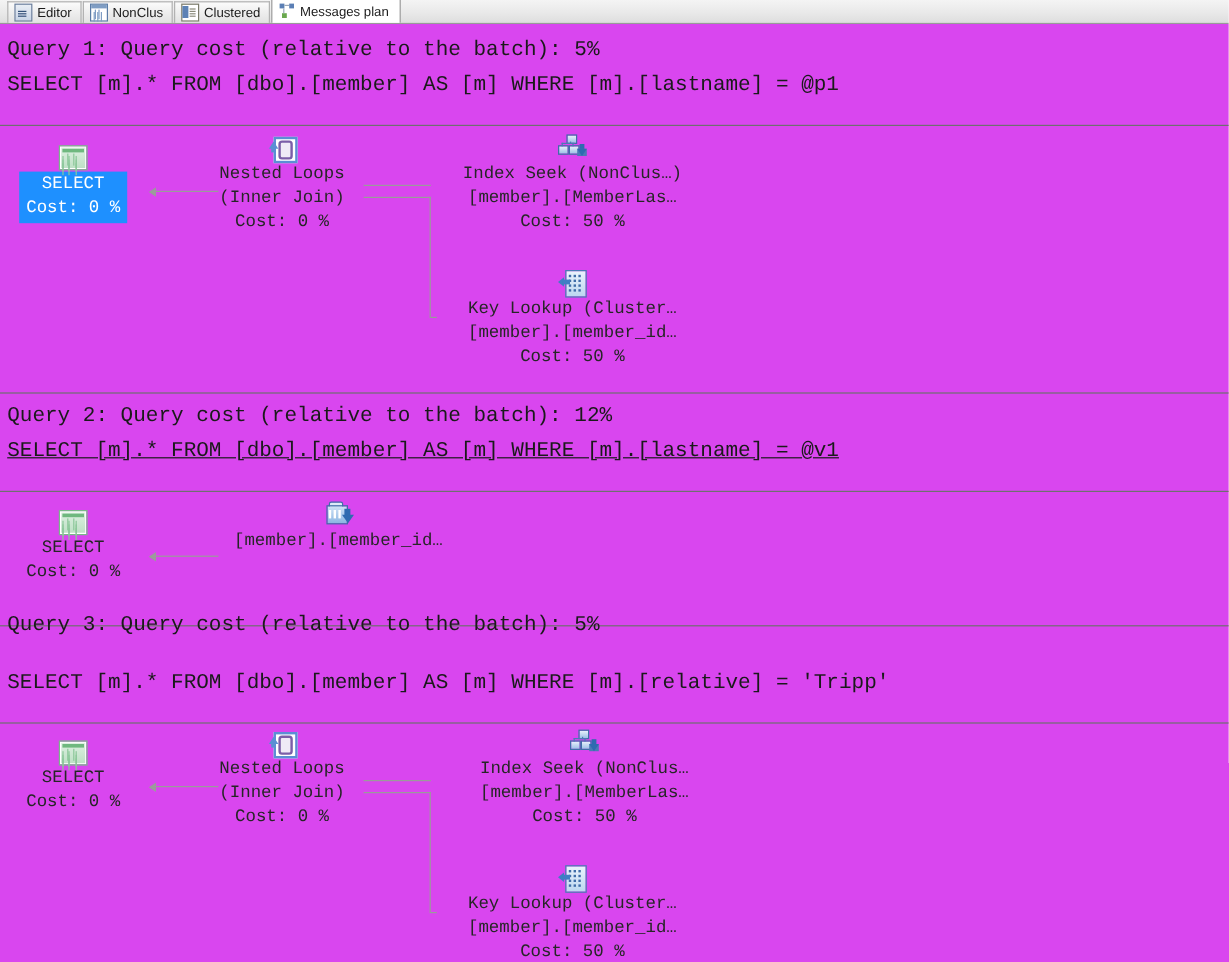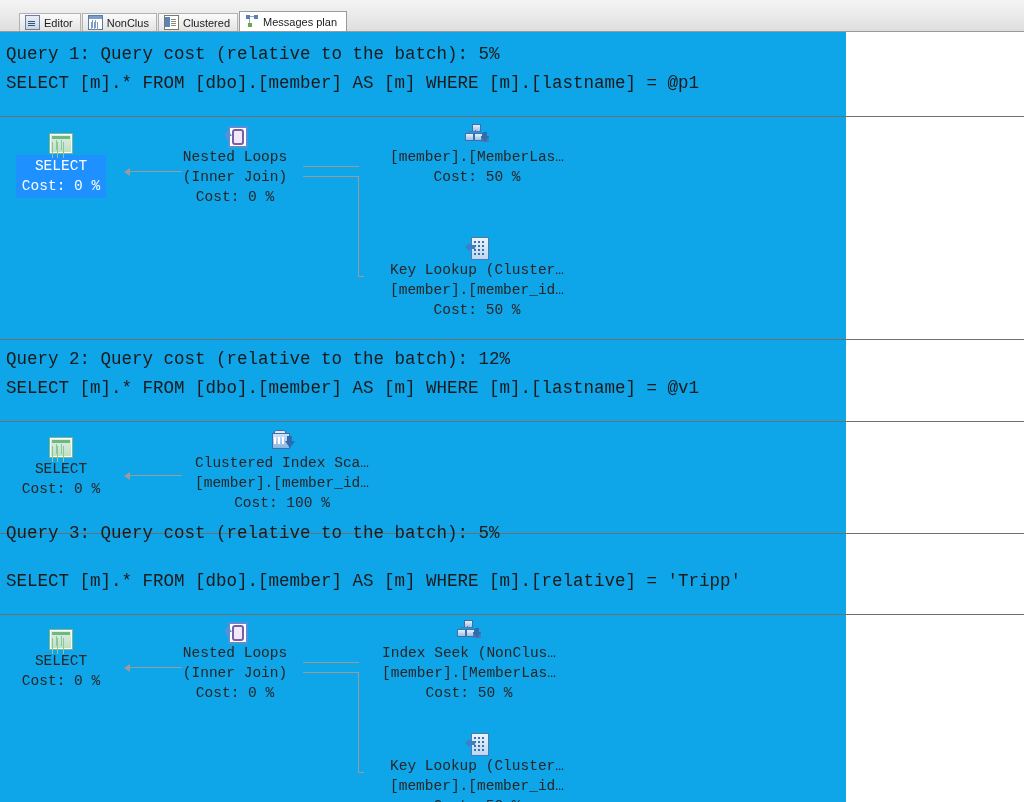--- a/index.html
+++ b/index.html
@@ -10,26 +10,26 @@
   body {
     width: 1024px;
     height: 802px;
     font-family: "Liberation Mono", "DejaVu Sans Mono", monospace;
     overflow: hidden;
     position: relative;
   }
 
   
   .tabstrip {
-    height: 32px;
+    height: 20px;
     background: linear-gradient(to bottom, #f4f4f4 0%, #e9e9e9 55%, #dedede 100%);
     border-bottom: 1px solid #9a9a9a;
     display: flex;
     align-items: flex-end;
-    padding-left: 19px;
+    padding-left: 6px;
     box-sizing: border-box;
     font-family: "Liberation Sans", sans-serif;
   }
   .tab {
     display: flex;
     align-items: center;
     gap: 4px;
     height: 18px;
     padding: 0 7px 0 5px;
     font-size: 11px;
@@ -108,23 +108,23 @@
   }
   .ico-plan .n1 { left: 0; top: 0; width: 4px; height: 4px; background: #5b7fb5; }
   .ico-plan .n2 { left: 8px; top: 0; width: 4px; height: 4px; background: #5b7fb5; }
   .ico-plan .n3 { left: 2px; top: 8px; width: 4px; height: 4px; background: #6aa84f; }
   .ico-plan .l1 { left: 4px; top: 1px; width: 4px; height: 1px; background: #9aa7b8; }
   .ico-plan .l2 { left: 3px; top: 4px; width: 1px; height: 4px; background: #9aa7b8; }
 
   
   .canvas {
     position: relative;
-    width: 846px;
+    width: 1024px;
     height: 782px;
-    background: #0ea5e9;
+    background: #d946ef;
   }
 
   .qblock { position: absolute; left: 0; width: 1024px; }
 
   .sep {
     position: absolute;
     left: 0; width: 1024px; height: 0;
     border-top: 1px solid #6f6f6f;
   }
 
@@ -385,20 +385,21 @@
             <b class="bx2"></b>
             <b class="bx3"></b>
           <i class="ln1"></i>
             <i class="ln2"></i>
             <i class="ln3"></i>
             <i class="ln4"></i>
           <i class="arws"></i>
             <i class="arw"></i>
         </span>
       </div>
+      <div class="lbl">Index Seek (NonClus…)</div>
       <div class="lbl">[member].[MemberLas…</div>
       <div class="lbl">Cost: 50 %</div>
     </div>
 
     <div class="node" style="left:362px; top:201px; width:230px;">
       <div class="icon-wrap">
         <span class="op op-key">
           <i class="pg"></i>
             <i class="ar"></i>
             <i class="as"></i>
@@ -408,21 +409,21 @@
       <div class="lbl">[member].[member_id…</div>
       <div class="lbl">Cost: 50 %</div>
     </div>
 
   </div>
 
   <div class="qblock">
 
     <div class="sep" style="top:307px;"></div>
     <div class="qheader" style="top:313px;">Query 2: Query cost (relative to the batch): 12%</div>
-    <div class="qheader" style="top:342px;">SELECT [m].* FROM [dbo].[member] AS [m] WHERE [m].[lastname] = @v1</div>
+    <div class="qheader" style="top:342px;text-decoration:underline;">SELECT [m].* FROM [dbo].[member] AS [m] WHERE [m].[lastname] = @v1</div>
     <div class="sep" style="top:389px;"></div>
 
     <div class="conn h" style="left:130px; top:443px; width:52px;"></div>
     <div class="arrowL" style="left:124px; top:440px;"></div>
 
     <div class="node" style="left:6px; top:400px; width:110px;">
       <div class="icon-wrap">
         <span class="op op-select"></span>
       </div>
       <div class="lbl">SELECT</div>
@@ -432,23 +433,21 @@
     <div class="node" style="left:162px; top:394px; width:240px;">
       <div class="icon-wrap">
         <span class="op op-scan">
           <i class="tp"></i>
             <i class="bd"></i>
             <i class="gr"></i>
             <i class="arws"></i>
             <i class="arw"></i>
         </span>
       </div>
-      <div class="lbl">Clustered Index Sca…</div>
       <div class="lbl">[member].[member_id…</div>
-      <div class="lbl">Cost: 100 %</div>
     </div>
 
   </div>
 
   <div class="qblock">
 
     <div class="sep" style="top:501px;"></div>
     <div class="qheader" style="top:487px;">Query 3: Query cost (relative to the batch): 5%</div>
     <div class="qheader" style="top:535px;">SELECT [m].* FROM [dbo].[member] AS [m] WHERE [m].[relative] = 'Tripp'</div>
     <div class="sep" style="top:582px;"></div>
@@ -476,21 +475,21 @@
             <i class="in"></i>
             <i class="ar"></i>
             <i class="as"></i>
         </span>
       </div>
       <div class="lbl">Nested Loops</div>
       <div class="lbl">(Inner Join)</div>
       <div class="lbl">Cost: 0 %</div>
     </div>
 
-    <div class="node" style="left:354px; top:584px; width:230px;">
+    <div class="node" style="left:372px; top:584px; width:230px;">
       <div class="icon-wrap">
         <span class="op op-seek">
           <b class="bx1"></b>
             <b class="bx2"></b>
             <b class="bx3"></b>
           <i class="ln1"></i>
             <i class="ln2"></i>
             <i class="ln3"></i>
             <i class="ln4"></i>
           <i class="arws"></i>

